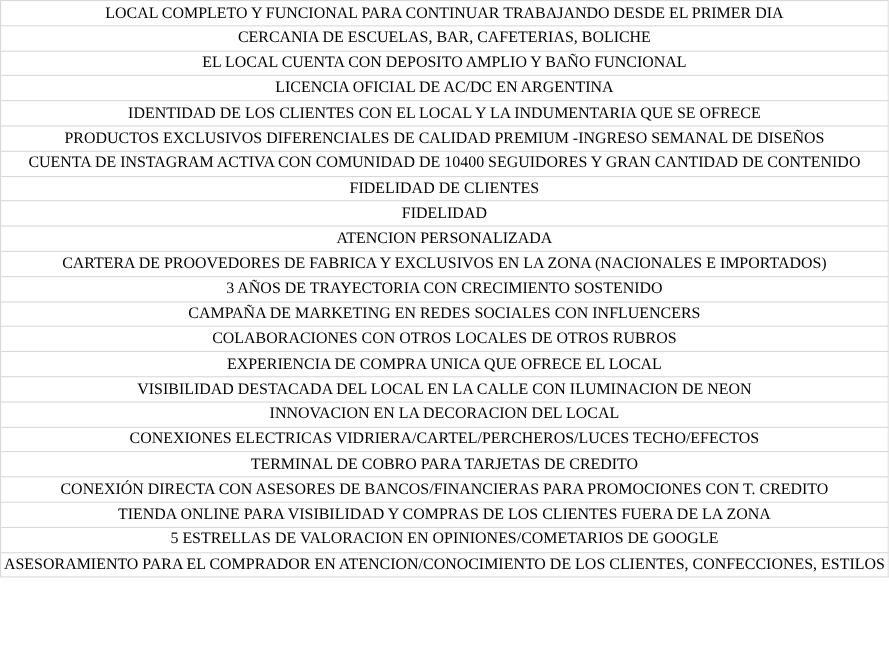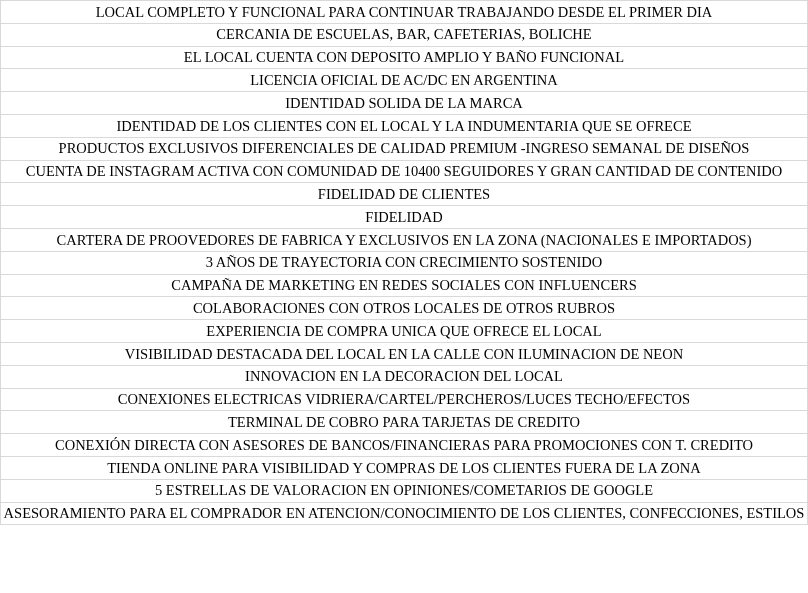--- a/index.html
+++ b/index.html
@@ -51,36 +51,36 @@
   <div class="row">
       <span class="cell-text">CERCANIA DE ESCUELAS, BAR, CAFETERIAS, BOLICHE</span>
     </div>
   <div class="row">
       <span class="cell-text">EL LOCAL CUENTA CON DEPOSITO AMPLIO Y BAÑO FUNCIONAL</span>
     </div>
   <div class="row">
       <span class="cell-text">LICENCIA OFICIAL DE AC/DC EN ARGENTINA</span>
     </div>
   <div class="row">
-      <span class="cell-text">IDENTIDAD SOLIDA DE LA MARCA</span>
-    </div>
-  <div class="row">
       <span class="cell-text">IDENTIDAD DE LOS CLIENTES CON EL LOCAL Y LA INDUMENTARIA QUE SE OFRECE</span>
     </div>
   <div class="row">
       <span class="cell-text">PRODUCTOS EXCLUSIVOS DIFERENCIALES DE CALIDAD PREMIUM -INGRESO SEMANAL DE DISEÑOS</span>
     </div>
   <div class="row">
       <span class="cell-text">CUENTA DE INSTAGRAM ACTIVA CON COMUNIDAD DE 10400 SEGUIDORES Y GRAN CANTIDAD DE CONTENIDO</span>
     </div>
   <div class="row">
       <span class="cell-text">FIDELIDAD DE CLIENTES</span>
     </div>
   <div class="row">
       <span class="cell-text">FIDELIDAD</span>
+    </div>
+  <div class="row">
+      <span class="cell-text">ATENCION PERSONALIZADA</span>
     </div>
   <div class="row">
       <span class="cell-text">CARTERA DE PROOVEDORES DE FABRICA Y EXCLUSIVOS EN LA ZONA (NACIONALES E IMPORTADOS)</span>
     </div>
   <div class="row">
       <span class="cell-text">3 AÑOS DE TRAYECTORIA CON CRECIMIENTO SOSTENIDO</span>
     </div>
   <div class="row">
       <span class="cell-text">CAMPAÑA DE MARKETING EN REDES SOCIALES CON INFLUENCERS</span>
     </div>

